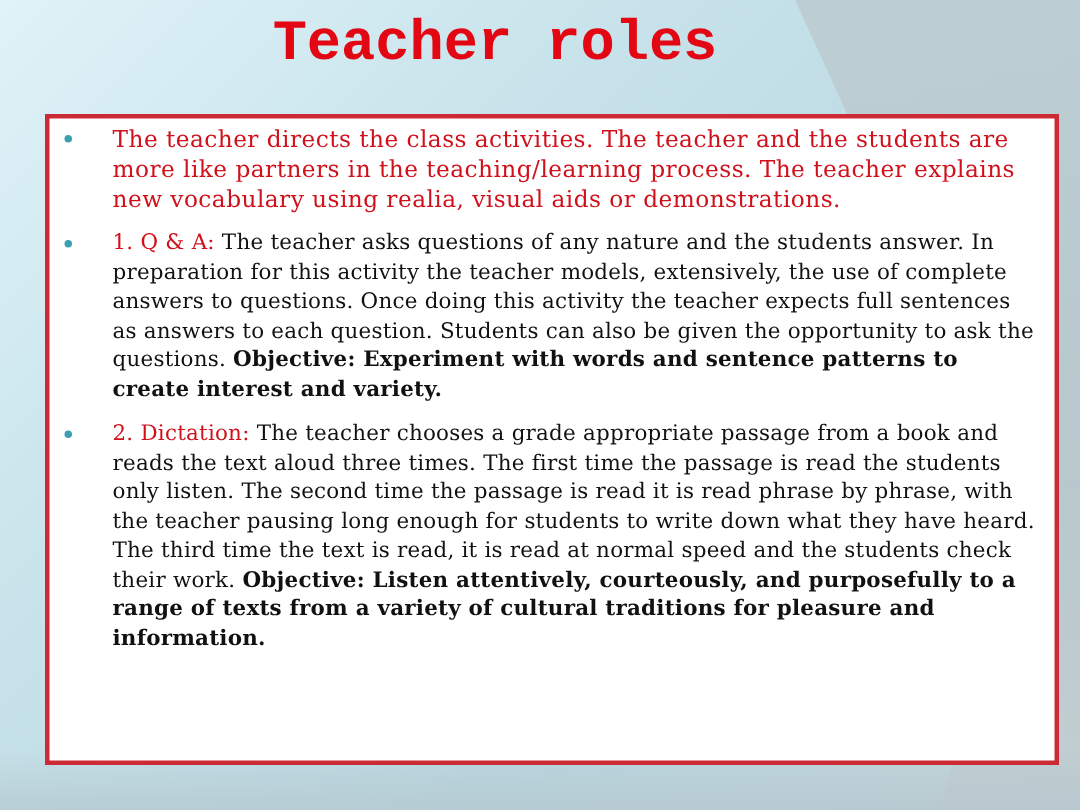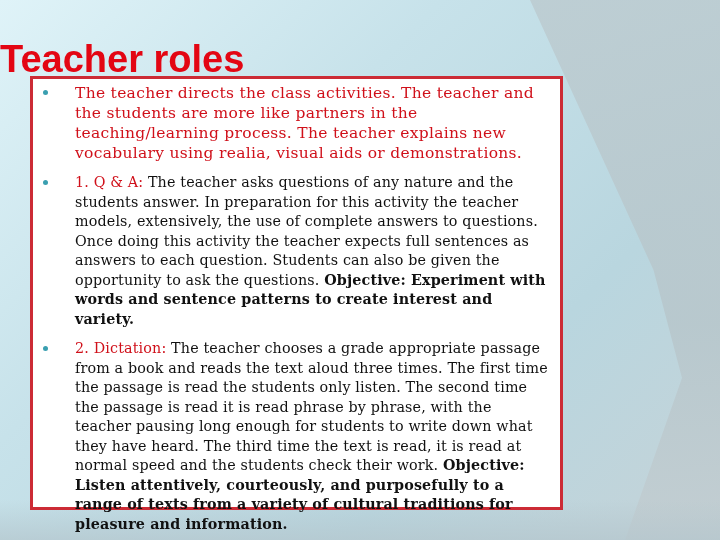--- a/index.html
+++ b/index.html
@@ -12,26 +12,26 @@
     position: absolute; right: 0; top: 0; width: 190px; height: 540px;
     background: linear-gradient(180deg, #bccbd0 0%, #b7c6cb 60%, #c2cdd1 100%);
     clip-path: polygon(0 0, 100% 0, 100% 100%, 50% 100%, 80% 70%, 65% 50%);
     opacity: 0.85;
   }
   .deco-bottom {
     position: absolute; left: 0; bottom: 0; width: 720px; height: 40px;
     background: linear-gradient(180deg, rgba(190,208,214,0.0), rgba(180,198,205,0.7));
   }
   .title {
-    position: absolute; top: 38px; left: 0; width: 660px; text-align: left;
-    font-family: Liberation Sans, sans-serif; font-weight: bold; font-size: 38px;
+    position: absolute; top: 8px; left: 0; width: 660px; text-align: center;
+    font-family: Liberation Mono, monospace; font-weight: bold; font-size: 38px;
     color: #e30613;
   }
   .box {
-    position: absolute; left: 30px; top: 76px; width: 533px; height: 434px;
+    position: absolute; left: 30px; top: 76px; width: 676px; height: 434px;
     background: #ffffff; border: 3px solid #cc2b35; box-sizing: border-box;
     padding: 4px 10px 0 8px;
   }
   .item { position: relative; padding-left: 34px; margin-bottom: 10px; }
   .bullet {
     position: absolute; left: 2px; top: 7px; width: 5px; height: 5px; border-radius: 50%;
     background: #3a9fb0;
   }
   .intro { color: #d0101a; font-size: 15.5px; line-height: 20px; letter-spacing: 0.3px; }
   .body { color: #111; font-size: 14.3px; line-height: 19.5px; letter-spacing: 0.15px; }

